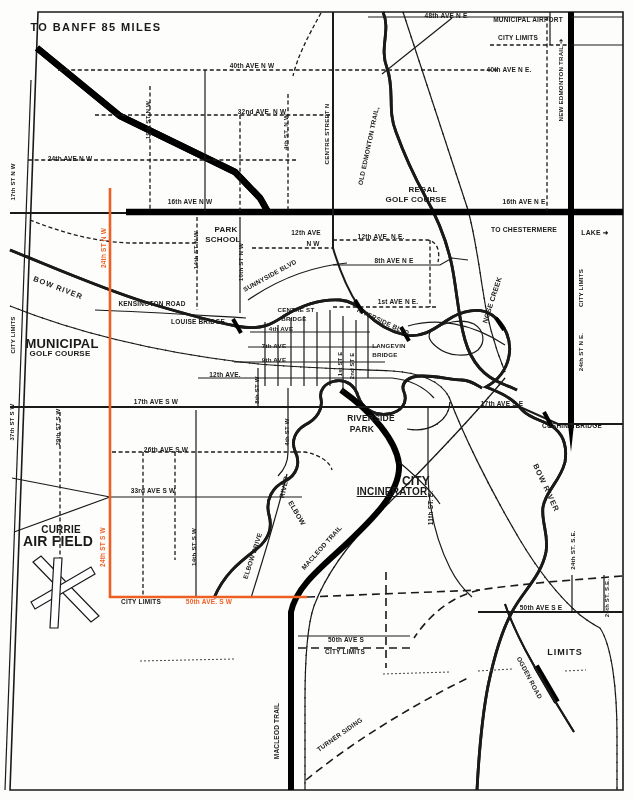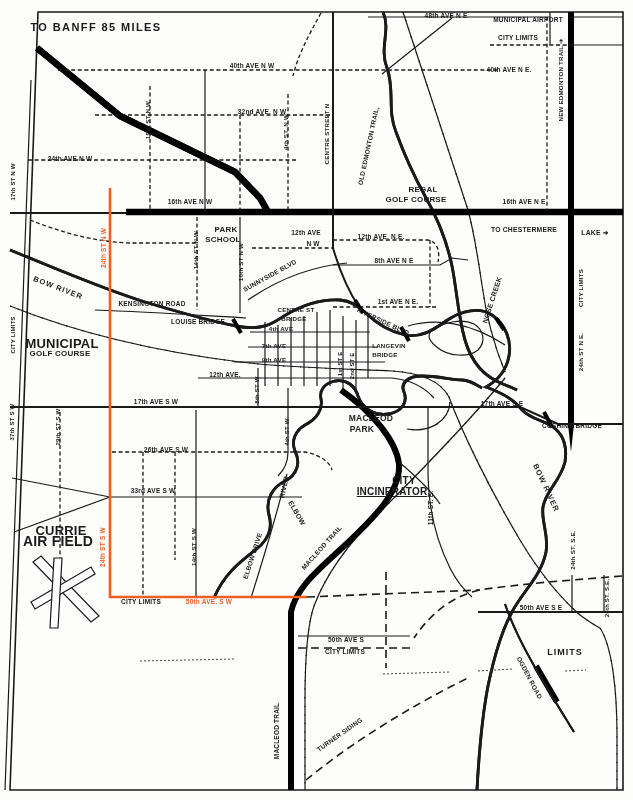--- a/index.html
+++ b/index.html
@@ -205,30 +205,30 @@
       <div class="lbl" style="left: 13px; top: 335px; font-size: 6px; transform: translate(-50%, -50%) rotate(-90deg);">CITY LIMITS</div>
       <div class="lbl" style="left: 274px; top: 346px; font-size: 6.2px; transform: translate(-50%, -50%) rotate(0deg);">7th AVE</div>
       <div class="lbl" style="left: 274px; top: 360px; font-size: 6.2px; transform: translate(-50%, -50%) rotate(0deg);">9th AVE</div>
       <div class="lbl" style="left: 225px; top: 375px; font-size: 6.5px; transform: translate(-50%, -50%) rotate(0deg);">12th AVE.</div>
       <div class="lbl" style="left: 257px; top: 390px; font-size: 6px; transform: translate(-50%, -50%) rotate(-90deg);">8th ST W</div>
       <div class="lbl" style="left: 341px; top: 364px; font-size: 5.8px; transform: translate(-50%, -50%) rotate(-90deg);">1st ST E</div>
       <div class="lbl" style="left: 353px; top: 366px; font-size: 5.8px; transform: translate(-50%, -50%) rotate(-90deg);">2nd ST E</div>
       <div class="lbl" style="left: 156px; top: 402px; font-size: 6.5px; transform: translate(-50%, -50%) rotate(0deg);">17th AVE S W</div>
       <div class="lbl" style="left: 502px; top: 404px; font-size: 6.5px; transform: translate(-50%, -50%) rotate(0deg);">17th AVE S E</div>
       <div class="lbl" style="left: 572px; top: 426px; font-size: 6.5px; transform: translate(-50%, -50%) rotate(0deg);">CUSHING BRIDGE</div>
-      <div class="lbl" style="left: 371px; top: 418px; font-size: 8.5px; transform: translate(-50%, -50%) rotate(0deg);">MACLEOD</div>
+      <div class="lbl" style="left: 371px; top: 418px; font-size: 8.5px; transform: translate(-50%, -50%) rotate(0deg);">RIVERSIDE</div>
       <div class="lbl" style="left: 362px; top: 429px; font-size: 8.5px; transform: translate(-50%, -50%) rotate(0deg);">PARK</div>
       <div class="lbl" style="left: 12px; top: 422px; font-size: 6px; transform: translate(-50%, -50%) rotate(-90deg);">37th ST S W</div>
       <div class="lbl" style="left: 58px; top: 427px; font-size: 6px; transform: translate(-50%, -50%) rotate(-90deg);">29th ST S W</div>
       <div class="lbl" style="left: 166px; top: 450px; font-size: 6.5px; transform: translate(-50%, -50%) rotate(0deg);">26th AVE S W</div>
       <div class="lbl" style="left: 287px; top: 432px; font-size: 6px; transform: translate(-50%, -50%) rotate(-90deg);">4th ST W</div>
-      <div class="lbl" style="left: 404px; top: 481px; font-size: 10px; transform: translate(-50%, -50%) rotate(0deg);">CITY</div>
+      <div class="lbl" style="left: 416px; top: 481px; font-size: 12px; transform: translate(-50%, -50%) rotate(0deg);">CITY</div>
       <div class="lbl" style="left: 392px; top: 492px; font-size: 10px; transform: translate(-50%, -50%) rotate(0deg); text-decoration: underline;">INCINERATOR</div>
       <div class="lbl" style="left: 153px; top: 491px; font-size: 6.5px; transform: translate(-50%, -50%) rotate(0deg);">33rd AVE S W</div>
-      <div class="lbl" style="left: 61px; top: 530px; font-size: 13px; transform: translate(-50%, -50%) rotate(0deg);">CURRIE</div>
+      <div class="lbl" style="left: 61px; top: 530px; font-size: 10px; transform: translate(-50%, -50%) rotate(0deg);">CURRIE</div>
       <div class="lbl" style="left: 58px; top: 541px; font-size: 14px; transform: translate(-50%, -50%) rotate(0deg);">AIR FIELD</div>
       <div class="lbl" style="left: 103px; top: 547px; font-size: 6.5px; color: rgb(238, 95, 36); transform: translate(-50%, -50%) rotate(-90deg);">24th ST S W</div>
       <div class="lbl" style="left: 194px; top: 547px; font-size: 6.2px; transform: translate(-50%, -50%) rotate(-90deg);">14th ST S W</div>
       <div class="lbl" style="left: 284px; top: 487px; font-size: 7px; transform: translate(-50%, -50%) rotate(-78deg);">RIVER</div>
       <div class="lbl" style="left: 297px; top: 513px; font-size: 7px; transform: translate(-50%, -50%) rotate(60deg);">ELBOW</div>
       <div class="lbl" style="left: 253px; top: 556px; font-size: 6.5px; transform: translate(-50%, -50%) rotate(-72deg);">ELBOW DRIVE</div>
       <div class="lbl" style="left: 322px; top: 548px; font-size: 6.5px; transform: translate(-50%, -50%) rotate(-48deg);">MACLEOD TRAIL</div>
       <div class="lbl" style="left: 431px; top: 508px; font-size: 6.5px; transform: translate(-50%, -50%) rotate(-90deg);">11th ST. E.</div>
       <div class="lbl" style="left: 546px; top: 488px; font-size: 7.5px; letter-spacing: 1px; transform: translate(-50%, -50%) rotate(65deg);">BOW RIVER</div>
       <div class="lbl" style="left: 573px; top: 550px; font-size: 6.2px; transform: translate(-50%, -50%) rotate(-90deg);">24th ST. S.E.</div>

